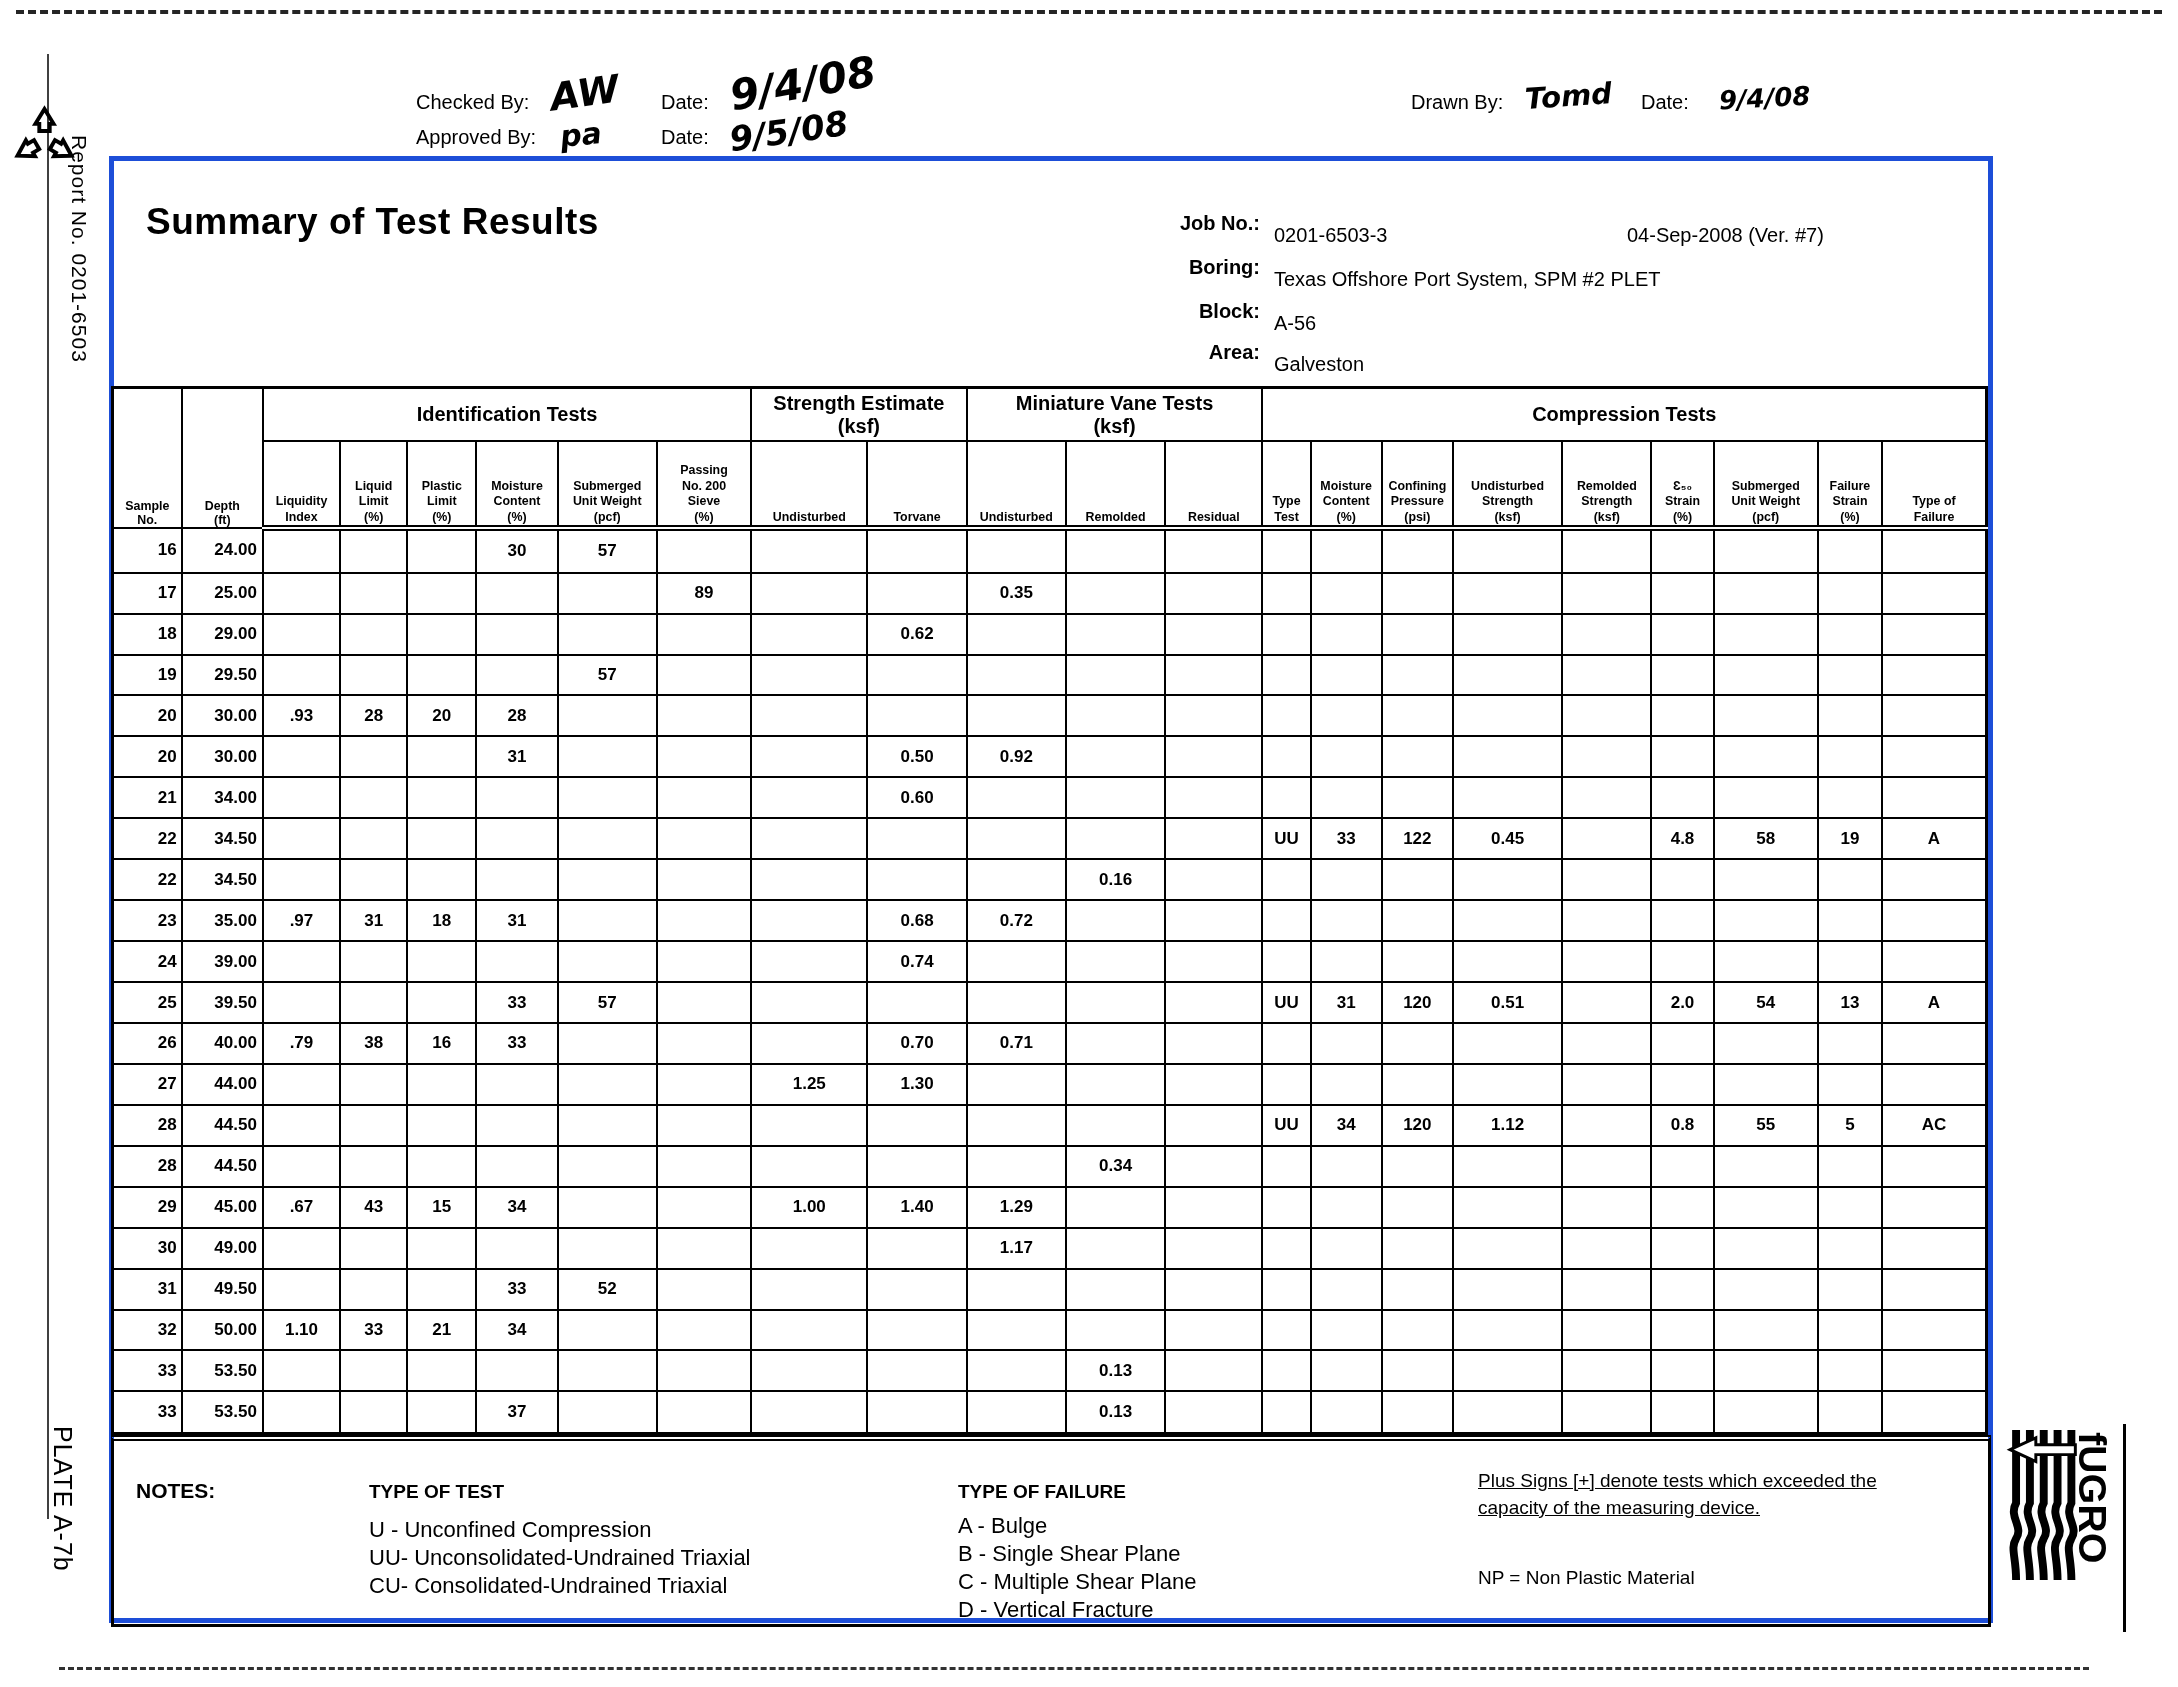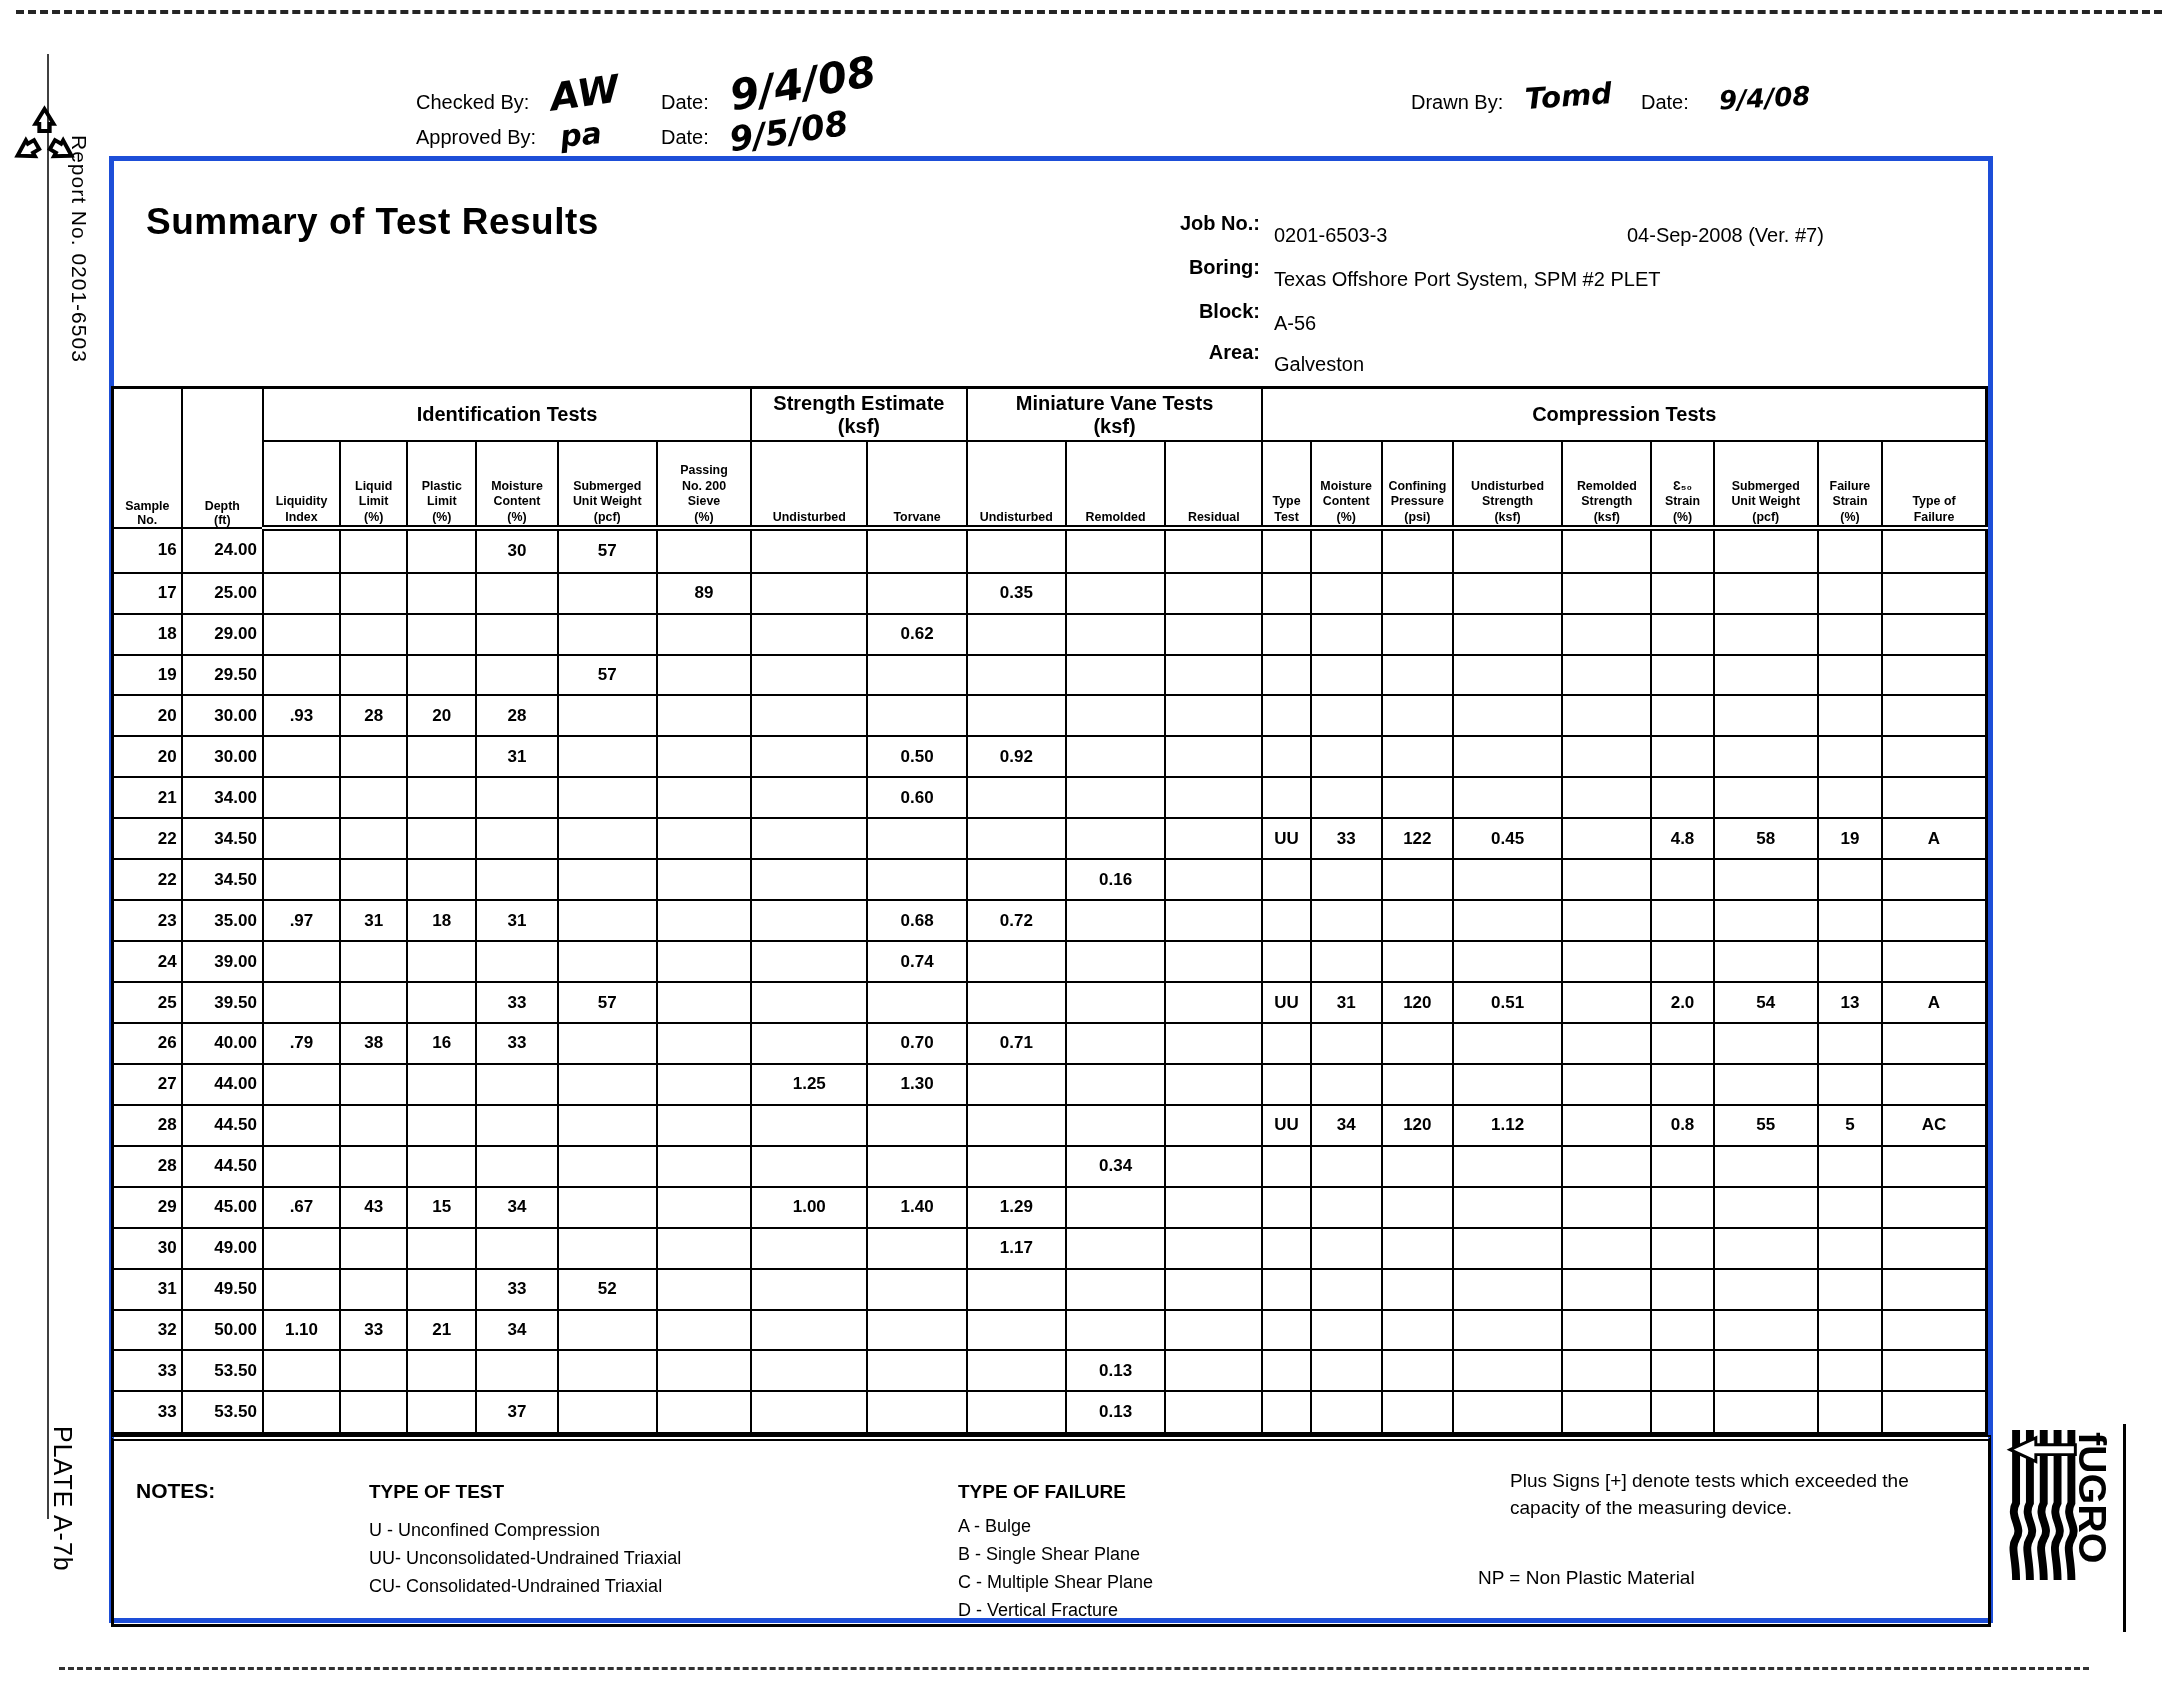--- a/index.html
+++ b/index.html
@@ -33,21 +33,21 @@
   thead th{border-bottom-width:2px;}
   th.spanv{font-size:12.4px;font-weight:bold;vertical-align:bottom;padding-bottom:4px;border-bottom:6px double #000;}
   tr.subrow th{border-bottom:6px double #000;}
   tbody td{font-size:17px;font-weight:bold;text-align:center;border-top-width:3px;border-bottom-width:3px;}
   tbody td:nth-child(1){text-align:right;padding-right:4px;}
   tbody td:nth-child(2){text-align:right;padding-right:5px;}
   
   .notes-box{left:-3px;top:1274px;width:1874px;height:183px;border:3px solid #000;border-top:6px double #000;}
   .notes-lbl{font-size:21px;font-weight:bold;}
   .note-h{font-size:19px;font-weight:bold;}
-  .note-items div{font-size:18px;line-height:28px;}
+  .note-items div{font-size:22px;line-height:28px;}
   .note-text{font-size:19px;line-height:27px;}
 </style>
 </head>
 <body>
 
 <div class="page">
 
   <div class="abs dash-top"></div>
   <div class="abs dash-bottom"></div>
   <div class="abs left-rule"></div>
@@ -728,21 +728,21 @@
       </div>
 
       <span class="abs note-h" style="left:844px;top:40px;">TYPE OF FAILURE</span>
       <div class="abs note-items" style="left:844px;top:71px;">
         <div>A - Bulge</div>
         <div>B - Single Shear Plane</div>
         <div>C - Multiple Shear Plane</div>
         <div>D - Vertical Fracture</div>
       </div>
 
-      <div class="abs note-text ml" style="left:1396px;top:26px;width:455px;">Plus Signs [+] denote tests which exceeded the
+      <div class="abs note-text ml" style="left:1364px;top:26px;width:455px;text-decoration:underline;">Plus Signs [+] denote tests which exceeded the
 capacity of the measuring device.</div>
       <div class="abs note-text" style="left:1364px;top:123px;">NP = Non Plastic Material</div>
     </div>
   </div>
 
   <div class="abs" style="left:2006px;top:1426px;">
     <svg width="113" height="160" viewBox="0 0 114 162">
       <g fill="none" stroke="#000" stroke-width="8">
         <path d="M10 4 L10 78 C2 92 18 102 10 114 C4 124 10 132 10 156"></path>
         <path d="M10 4 L10 78 C2 92 18 102 10 114 C4 124 10 132 10 156" transform="translate(14,0)"></path>

